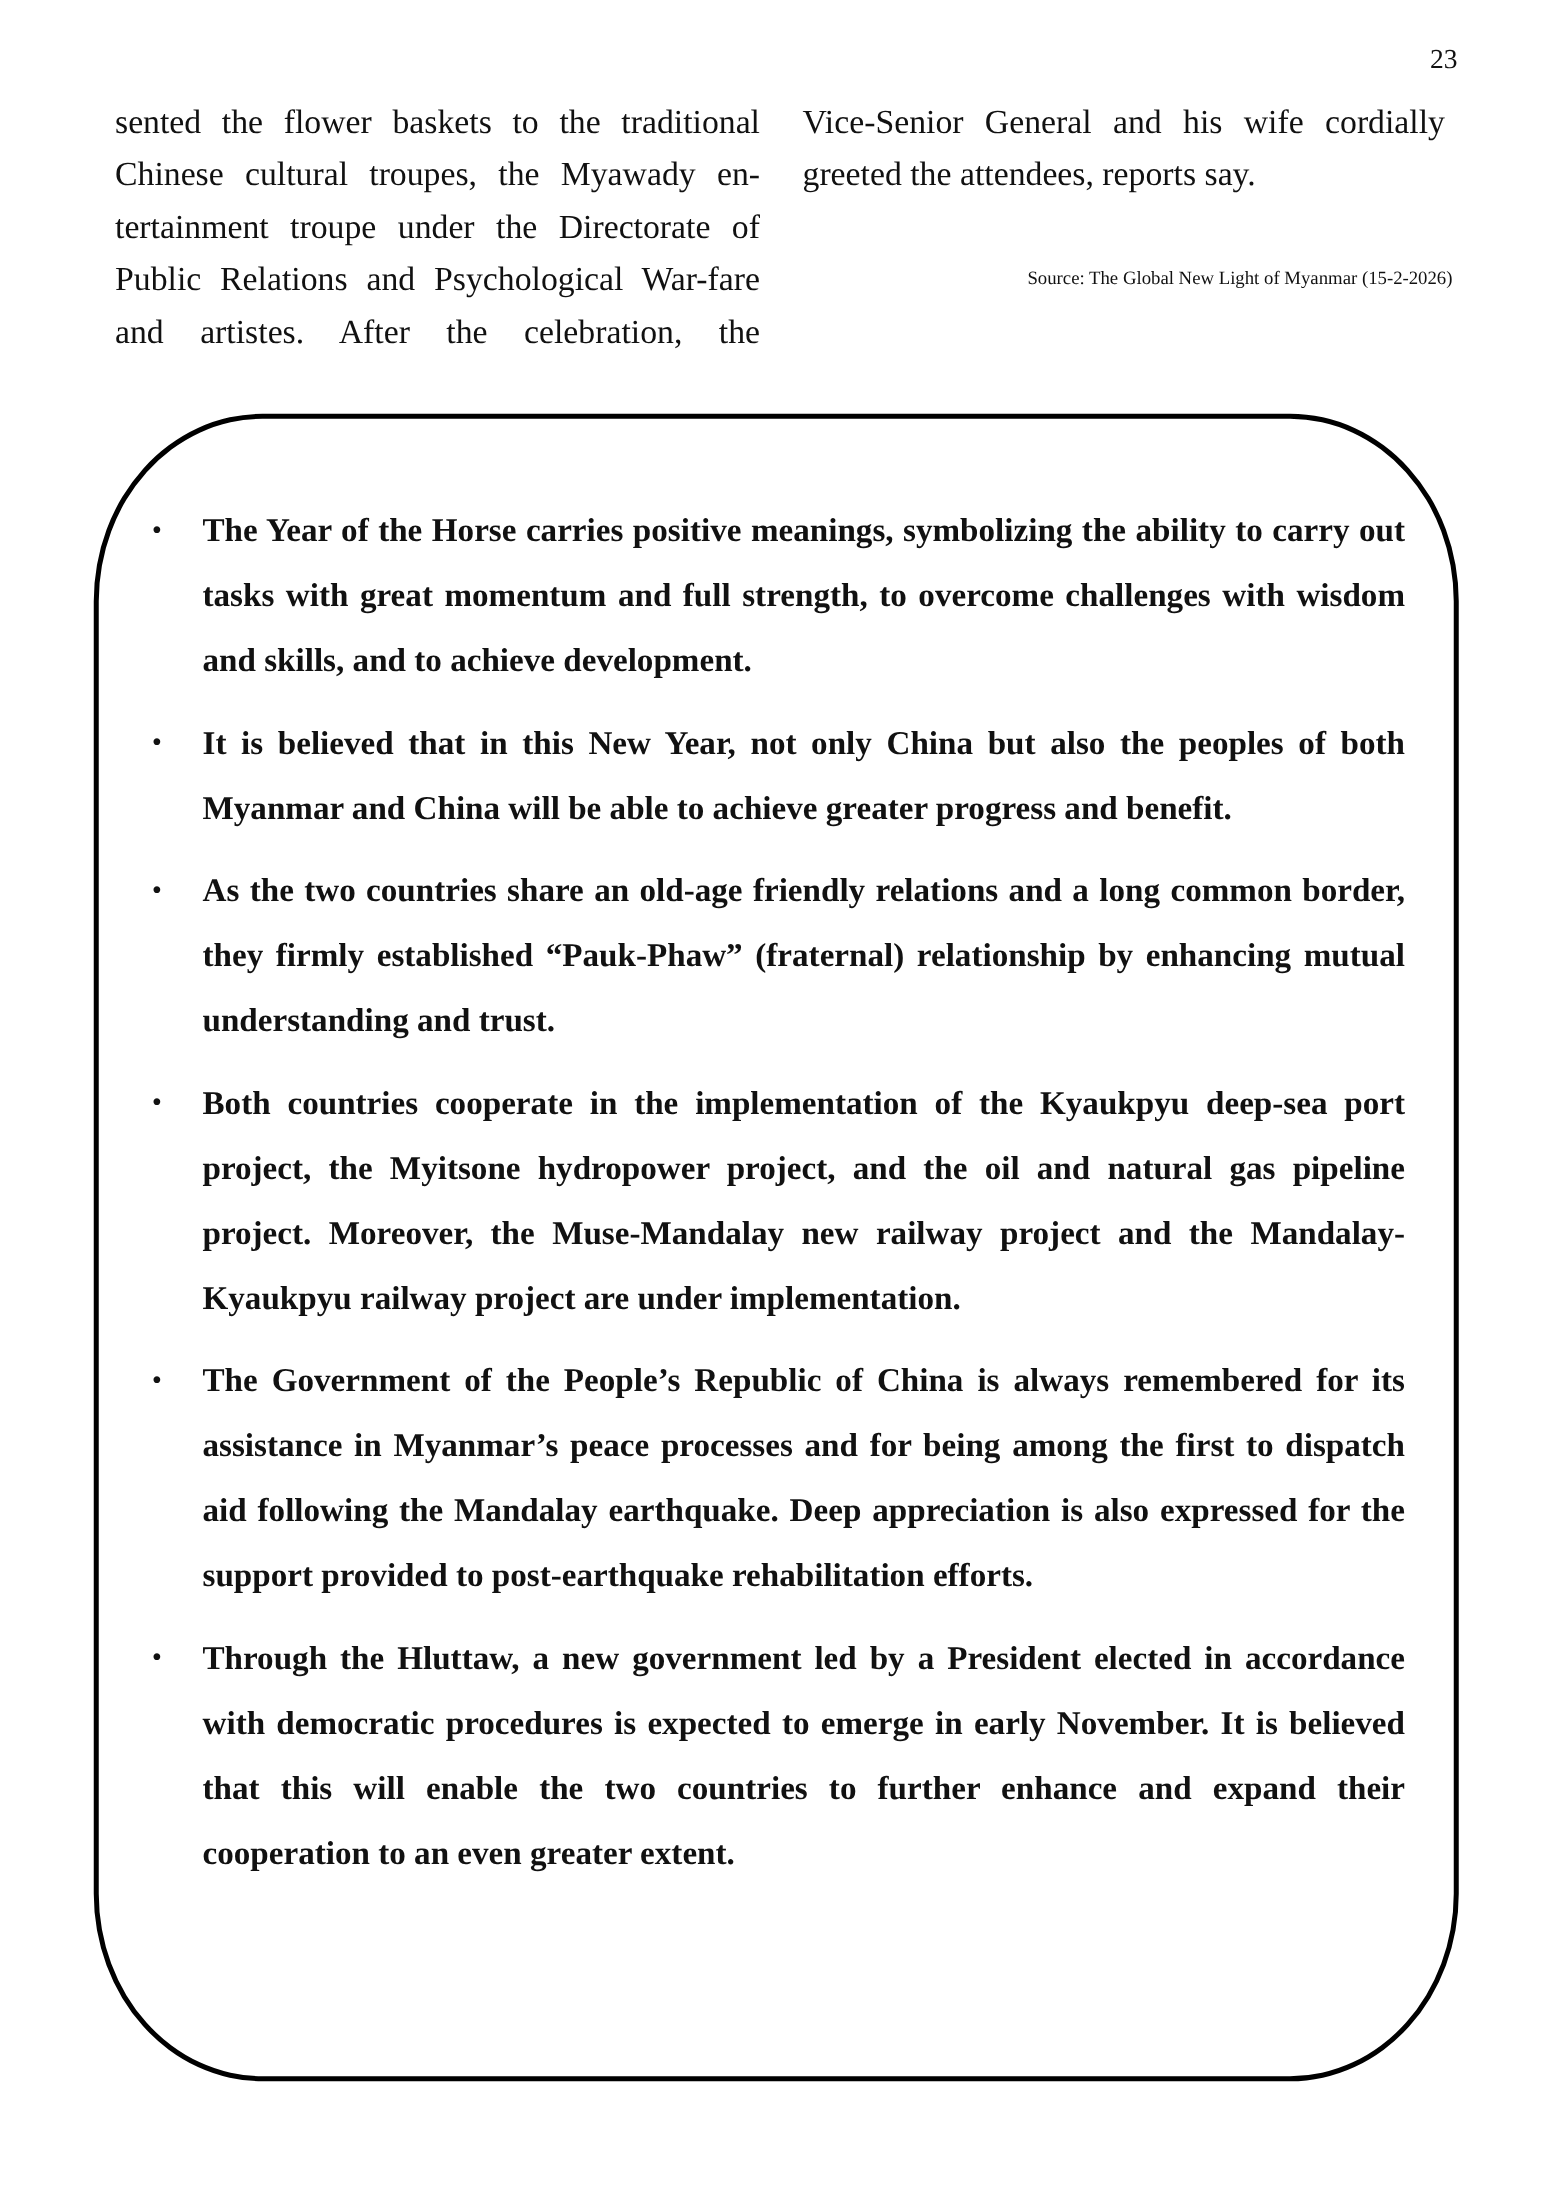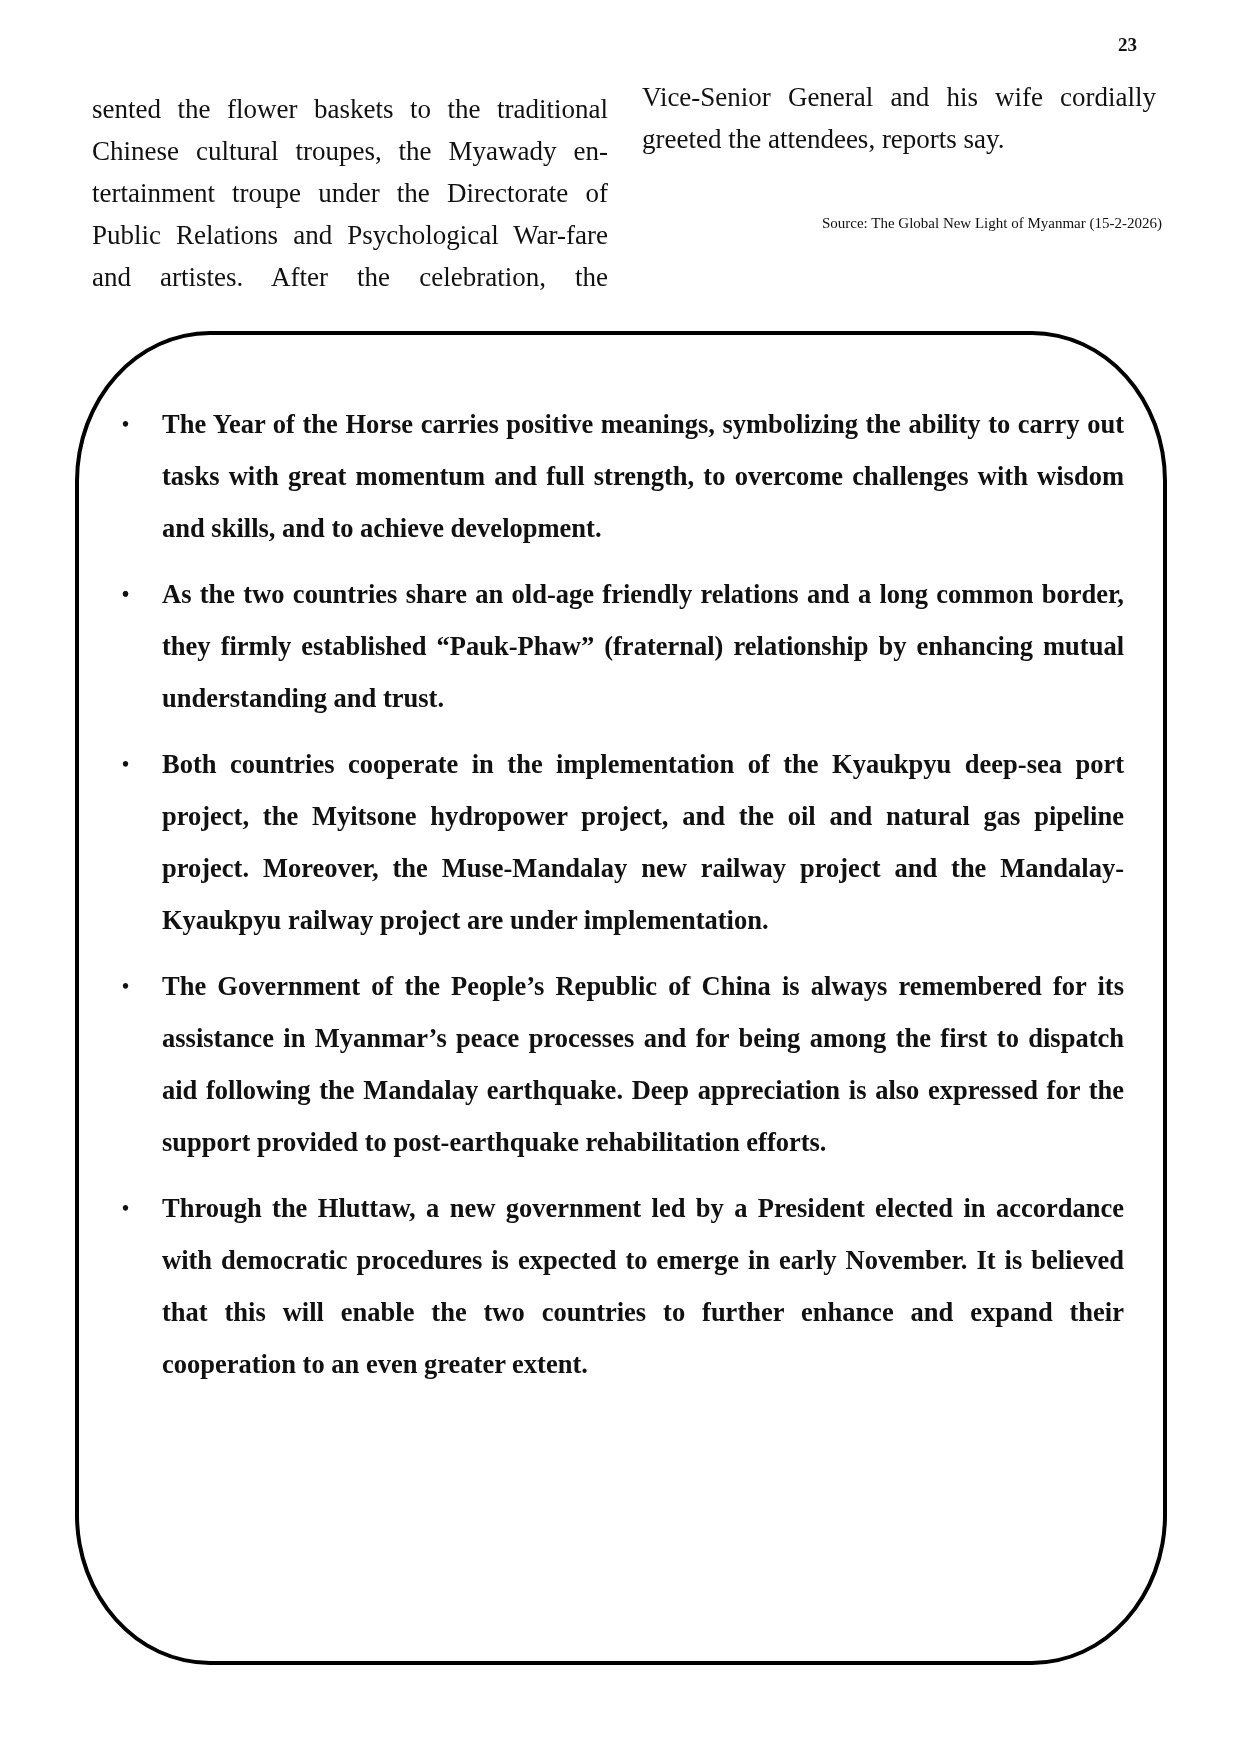--- a/index.html
+++ b/index.html
@@ -1,31 +1,31 @@
 <!DOCTYPE html>
 <html><head>
 <meta charset="utf-8">
 <style>
   html, body { margin: 0; padding: 0; background: #ffffff; }
   body {
     width: 1241px; height: 1755px; position: relative; overflow: hidden;
     font-family: "Liberation Serif", "DejaVu Serif", serif; color: #111111;
   }
   .page-number {
-    position: absolute; top: 34px; right: 104px;
-    font-weight: bold; font-size: 19px;
+    position: absolute; top: 34px; right: 75px;
+    font-weight: normal; font-size: 22px;
   }
   .col {
     position: absolute; top: 76px;
     font-size: 27px; line-height: 42px; text-align: justify;
   }
   .col-left { left: 92px; width: 516px; }
   .col-right { left: 642px; width: 514px; }
   .col p { margin: 0; }
-  .col-left p { text-align-last: justify; margin-top: 12px; }
+  .col-left p { text-align-last: justify; }
   .source {
     position: absolute; top: 215px; right: 79px;
     font-size: 15px; font-weight: normal;
   }
   .box {
     position: absolute; left: 75px; top: 331px;
     width: 1084px; height: 1326px;
     border: 4px solid #000;
     border-radius: 135px / 150px;
     box-sizing: content-box;
@@ -60,20 +60,21 @@
 
 <div class="box"></div>
 
 <ul class="bullets">
   <li>
     <span class="bullet">•</span>
     <span>The Year of the Horse carries positive meanings, symbolizing the ability to carry out tasks with great momentum and full strength, to overcome challenges with wisdom and skills, and to achieve development.</span>
   </li>
   <li>
     <span class="bullet">•</span>
+    <span>It is believed that in this New Year, not only China but also the peoples of both Myanmar and China will be able to achieve greater progress and benefit.</span>
   </li>
   <li>
     <span class="bullet">•</span>
     <span>As the two countries share an old-age friendly relations and a long common border, they firmly established “Pauk-Phaw” (fraternal) relationship by enhancing mutual understanding and trust.</span>
   </li>
   <li>
     <span class="bullet">•</span>
     <span>Both countries cooperate in the implementation of the Kyaukpyu deep-sea port project, the Myitsone hydropower project, and the oil and natural gas pipeline project. Moreover, the Muse-Mandalay new railway project and the Mandalay-Kyaukpyu railway project are under implementation.</span>
   </li>
   <li>

